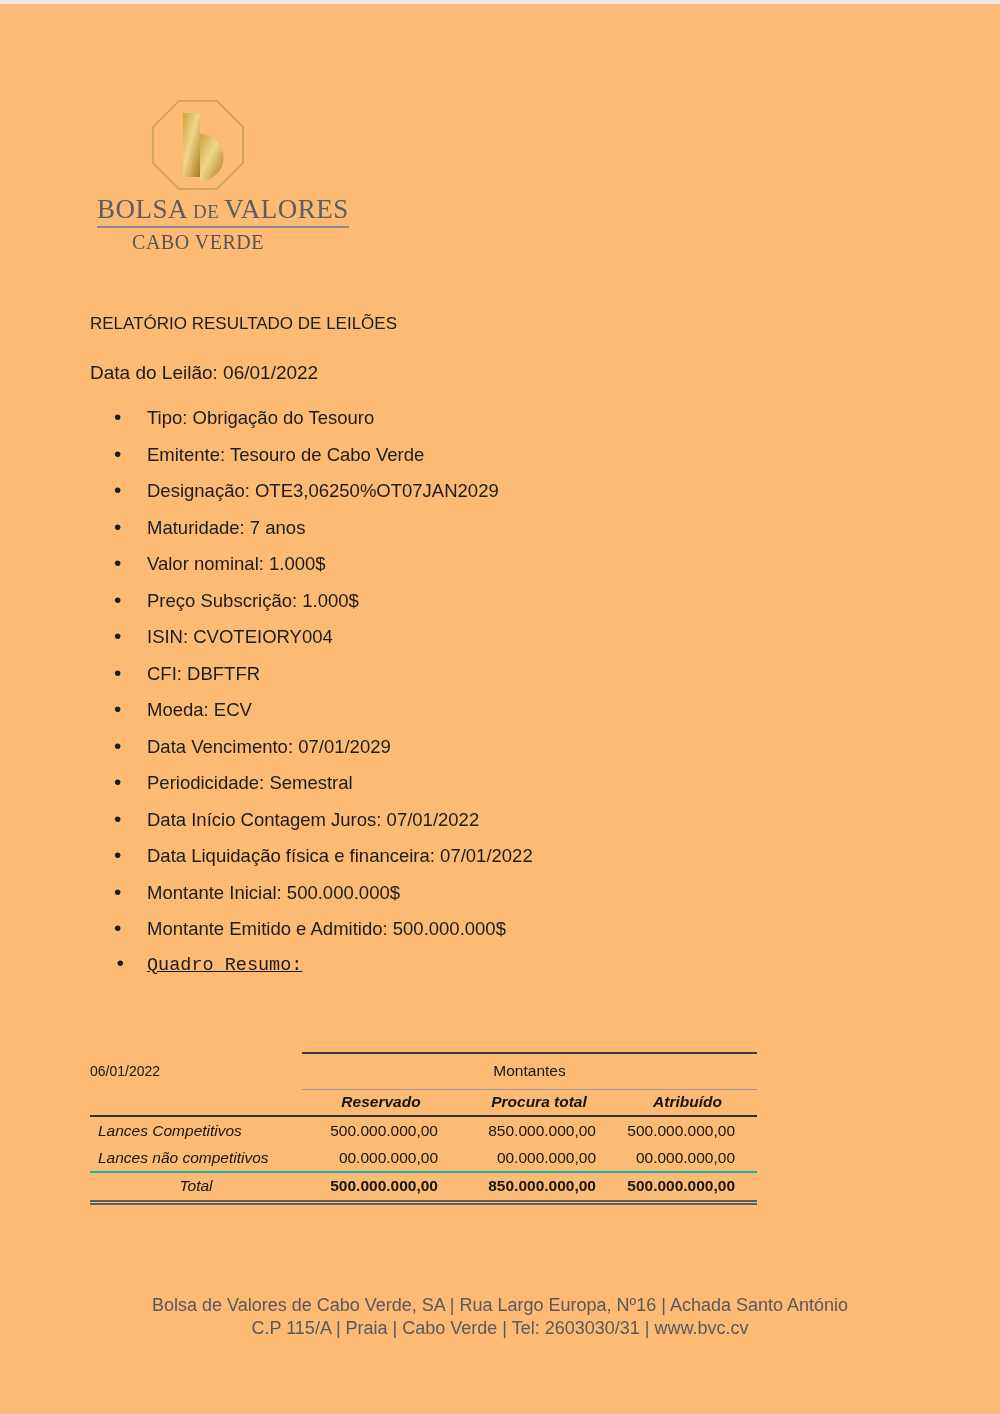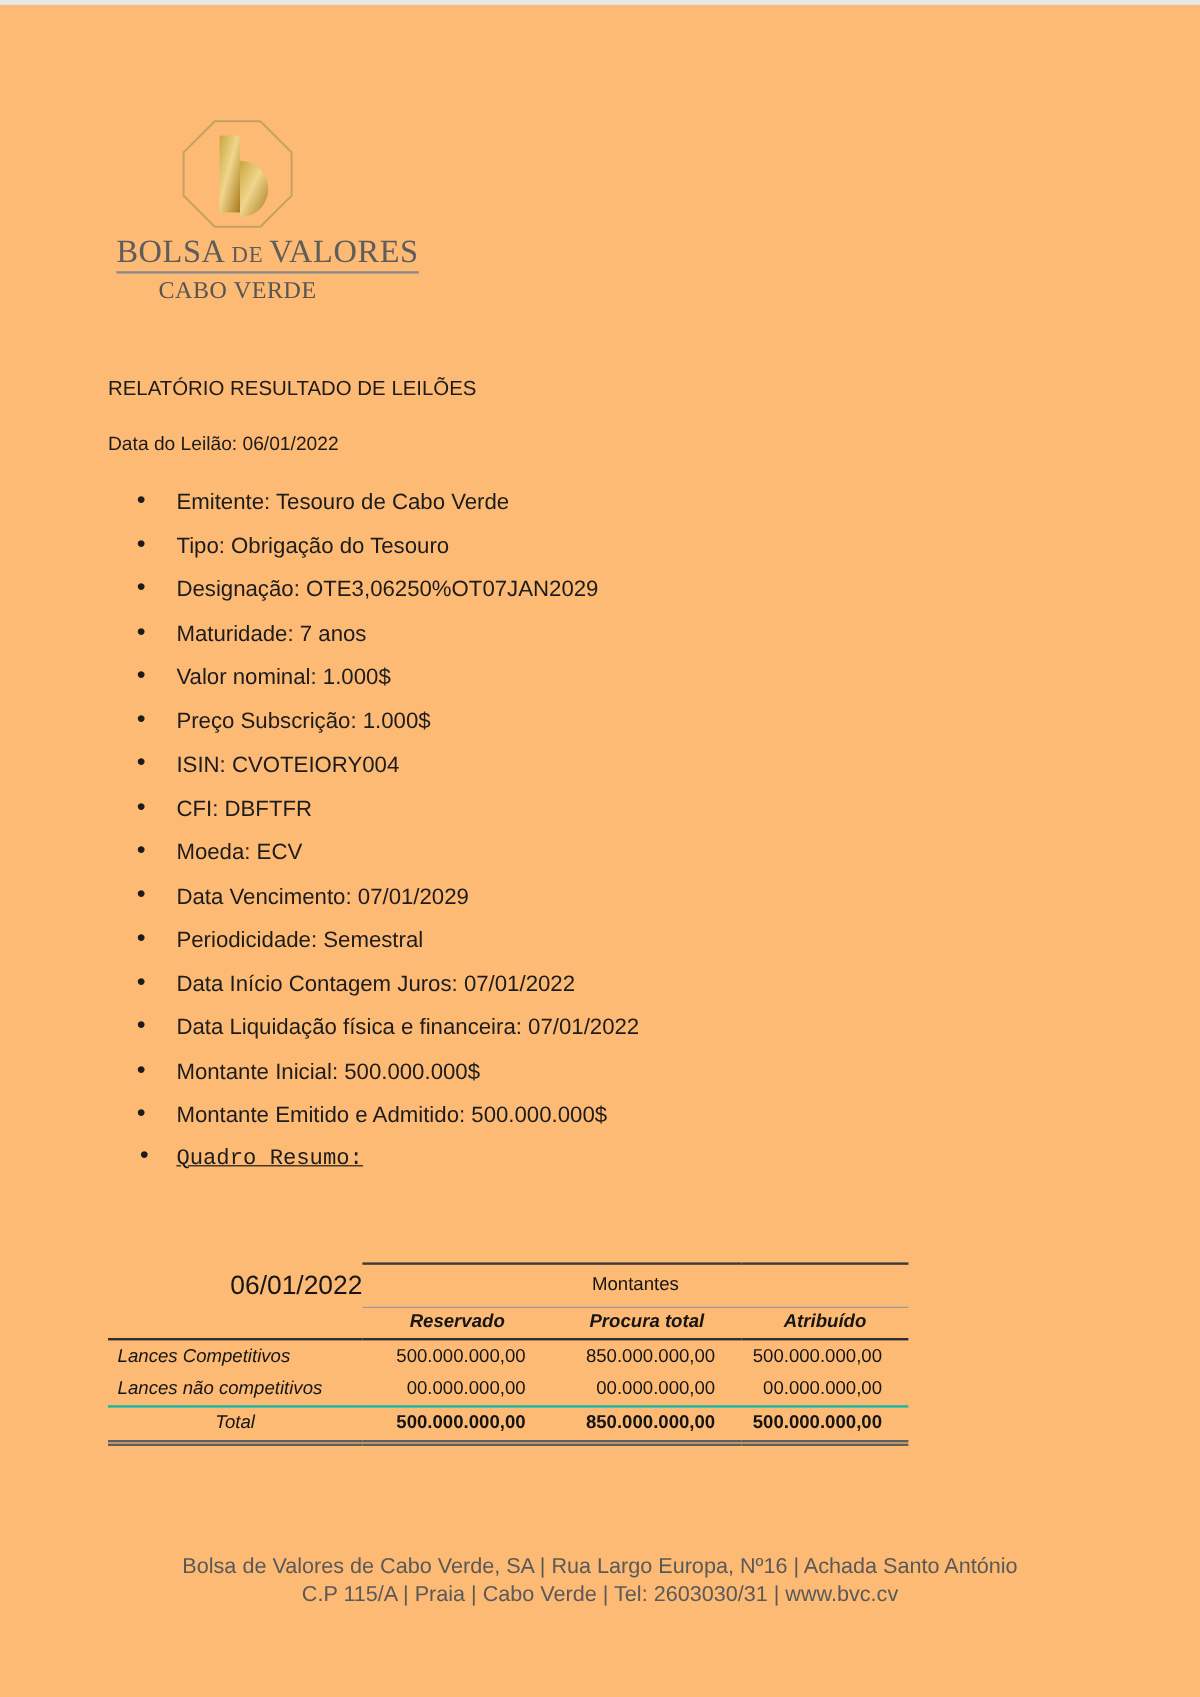--- a/index.html
+++ b/index.html
@@ -28,21 +28,21 @@
   }
   .logo-name .de { font-size:19px; margin:0 5px; }
   .logo-sub {
     font-family:"Liberation Serif", serif;
     font-size:20px; color:#575454;
     letter-spacing:0.5px; margin-top:3px;
   }
 
   
   .doc-title { position:absolute; left:90px; top:310px; font-size:17px; color:#1c1c1c; font-weight:normal; }
-  .doc-date  { position:absolute; left:90px; top:358px; font-size:16px; }
+  .doc-date  { position:absolute; left:90px; top:358px; font-size:19px; }
 
   
   ul.bullets { position:absolute; left:90px; top:403px; list-style:none; width:700px; }
   ul.bullets li {
     position:relative;
     padding-left:57px;
     font-size:18.5px;
     line-height:21px;
     margin-bottom:15.5px;
     white-space:nowrap;
@@ -52,21 +52,21 @@
     position:absolute; left:24px; top:-1px;
     font-size:21px;
   }
   ul.bullets li.underlined { text-decoration:underline;font-family:Liberation Mono, monospace; }
 
   
   .summary { position:absolute; left:90px; top:1048px; }
   table { border-collapse:collapse; table-layout:fixed; width:667px; font-size:15.5px; color:#151515; }
   col.c0 { width:212px; } col.c1 { width:158px; } col.c2 { width:158px; } col.c3 { width:139px; }
   td, th { padding:0; vertical-align:middle; font-weight:normal; }
-  .cell-date { text-align:right; font-size:22px; height:36px; }
+  .cell-date { text-align:left; font-size:14px; height:36px; }
   .cell-montantes {
     text-align:center; height:36px;
     border-top:2px solid #3a3a3a;
     border-bottom:1px solid #9a9a9a;
   }
   tr.colhead td, tr.colhead th { height:27px; border-bottom:2px solid #2e2e2e; }
   tr.colhead th { font-weight:bold; font-style:italic; text-align:center; }
   tr.datarow td { height:28px; }
   tr.datarow .lbl { font-style:italic; padding-left:8px; }
   tr.datarow .num { text-align:right; padding-right:22px; }
@@ -101,22 +101,22 @@
       <path d="M48,34 A23.5,23.5 0 1 1 48,81 Z" fill="url(#gold)"></path>
     </svg>
     <div class="logo-name"><span>BOLSA</span><span class="de">DE</span><span>VALORES</span></div>
     <div class="logo-sub">CABO VERDE</div>
   </div>
 
   <h1 class="doc-title">RELATÓRIO RESULTADO DE LEILÕES</h1>
   <div class="doc-date">Data do Leilão: 06/01/2022</div>
 
   <ul class="bullets">
+    <li>Tipo: Obrigação do Tesouro</li>
     <li>Emitente: Tesouro de Cabo Verde</li>
-    <li>Tipo: Obrigação do Tesouro</li>
     <li>Designação: OTE3,06250%OT07JAN2029</li>
     <li>Maturidade: 7 anos</li>
     <li>Valor nominal: 1.000$</li>
     <li>Preço Subscrição: 1.000$</li>
     <li>ISIN: CVOTEIORY004</li>
     <li>CFI: DBFTFR</li>
     <li>Moeda: ECV</li>
     <li>Data Vencimento: 07/01/2029</li>
     <li>Periodicidade: Semestral</li>
     <li>Data Início Contagem Juros: 07/01/2022</li>

